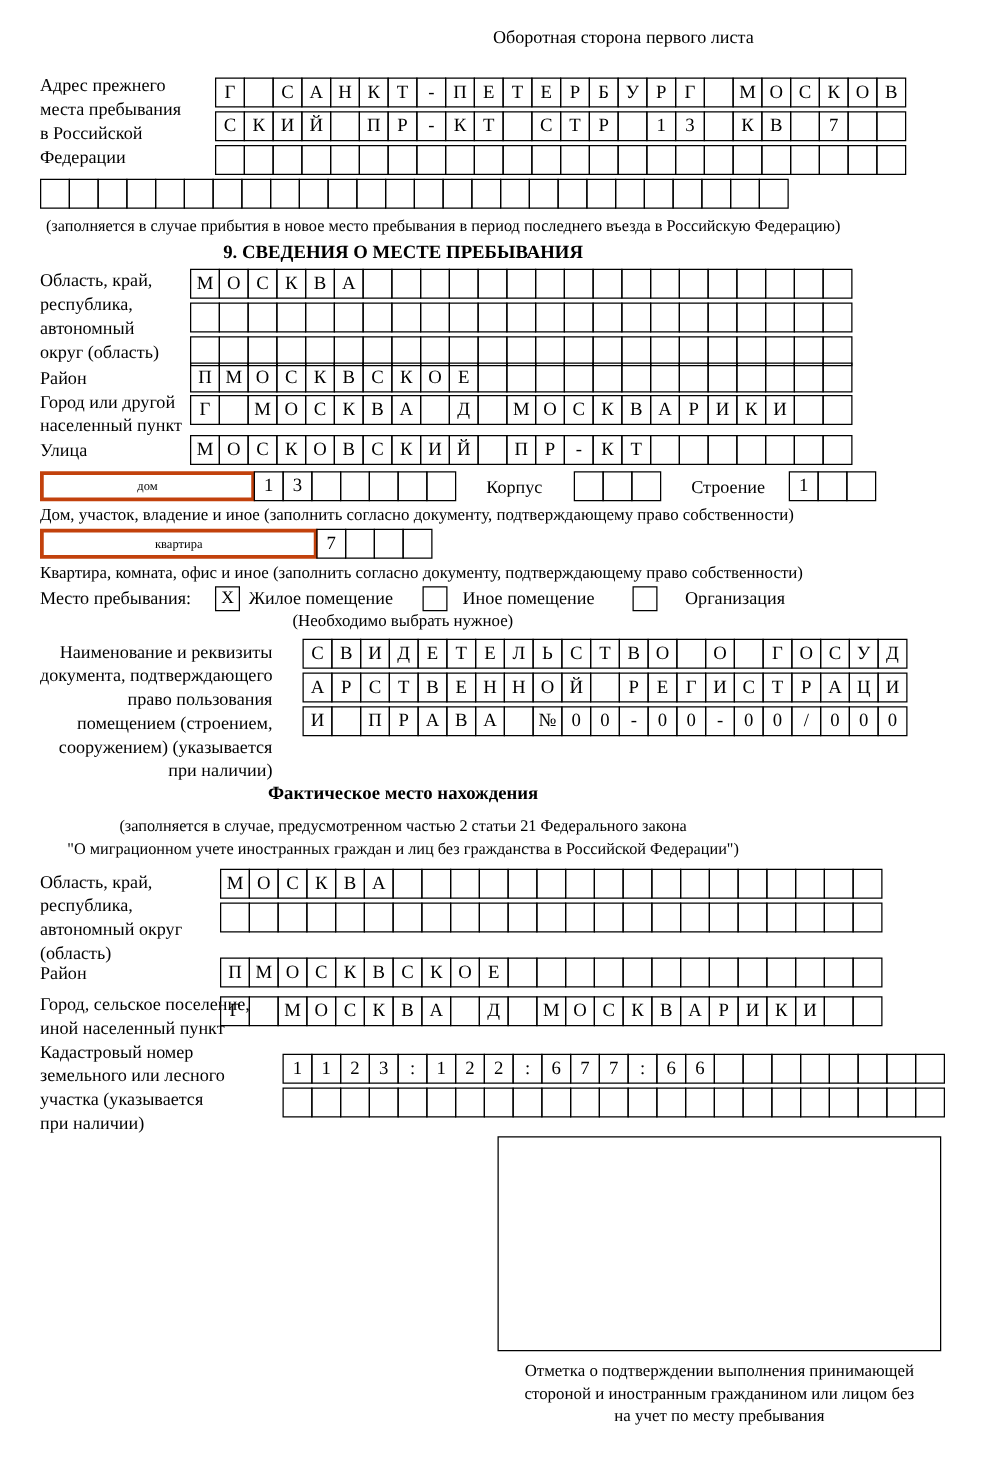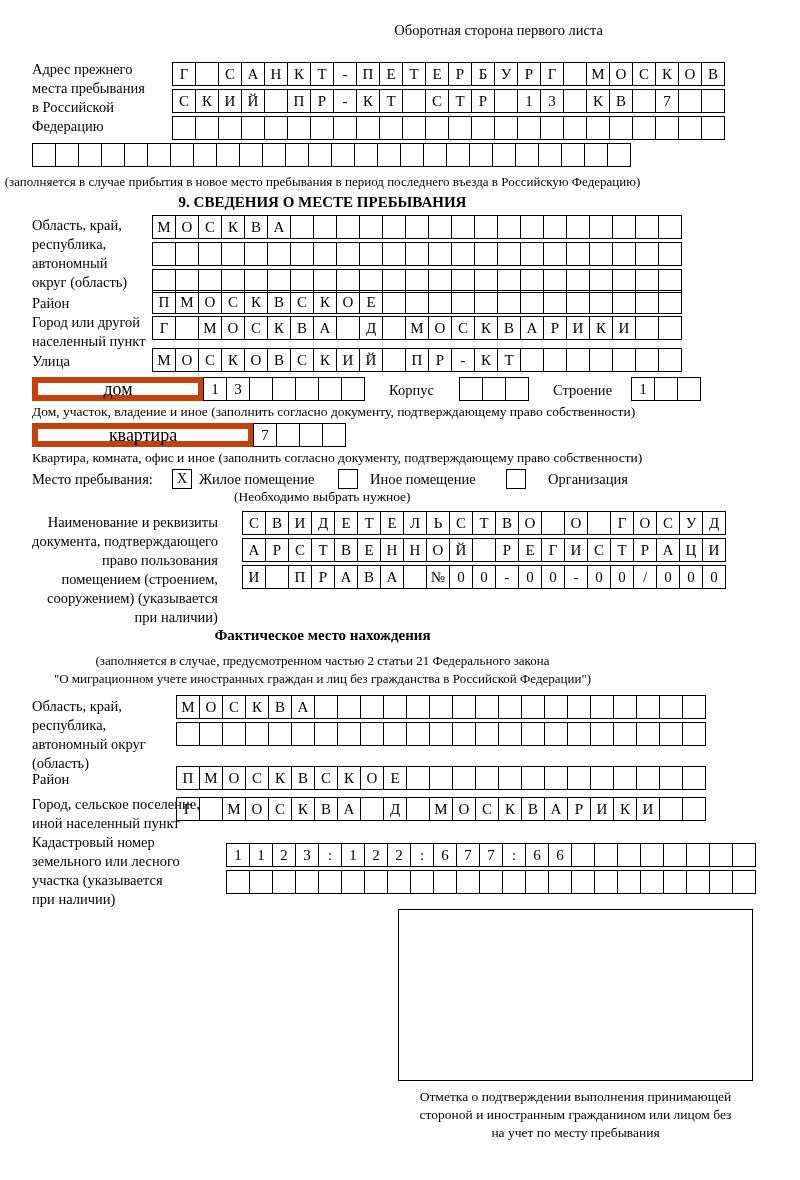--- a/index.html
+++ b/index.html
@@ -33,23 +33,23 @@
 
   .centered{position:absolute;text-align:center;width:100%;left:0;}
 
   .sect-title{
     font-weight:bold;font-size:15px;text-align:center;
   }
   .note{font-size:13px;text-align:center;}
   .note-l{font-size:13.5px;}
 
   .boxline{
-    border:6px solid #c2410c;box-sizing:border-box;
+    border:3px solid #c2410c;box-sizing:border-box;
     display:flex;align-items:center;justify-content:center;
-    font-size:18px;
+    font-size:10px;
   }
 
   .bigbox{
     position:absolute;border:1px solid #000;box-sizing:border-box;
   }
 
   .ftr{
     position:absolute;text-align:center;font-size:13.5px;line-height:18px;
   }
   .chk{
@@ -62,21 +62,21 @@
 <body>
 
 <div class="page">
 
   <div class="hdr-right">Оборотная сторона первого листа</div>
 
   <div class="row" style="left:32px;top:60px;flex-direction:column;">
     <div class="lbl">Адрес прежнего</div>
     <div class="lbl">места пребывания</div>
     <div class="lbl">в Российской</div>
-    <div class="lbl">Федерацию</div>
+    <div class="lbl">Федерации</div>
   </div>
 
   <div class="cells" id="pa0" style="position:absolute;left:172px;top:62px;">
       <div class="cell">Г</div>
       <div class="cell"></div>
       <div class="cell">С</div>
       <div class="cell">А</div>
       <div class="cell">Н</div>
       <div class="cell">К</div>
       <div class="cell">Т</div>
@@ -172,21 +172,21 @@
       <div class="cell"></div>
       <div class="cell"></div>
       <div class="cell"></div>
       <div class="cell"></div>
       <div class="cell"></div>
       <div class="cell"></div>
       <div class="cell"></div>
       <div class="cell"></div>
     </div>
 
-  <div class="centered" style="top:172px;">
+  <div class="centered" style="top:172px;padding-left:32px;">
     <span class="note">(заполняется в случае прибытия в новое место пребывания в период последнего въезда в Российскую Федерацию)</span>
   </div>
 
   <div class="centered sect-title" style="top:194px;">9. СВЕДЕНИЯ О МЕСТЕ ПРЕБЫВАНИЯ</div>
 
   <div class="row" style="left:32px;top:216px;flex-direction:column;">
     <div class="lbl">Область, край,</div>
     <div class="lbl">республика,</div>
     <div class="lbl">автономный</div>
     <div class="lbl">округ (область)</div>

